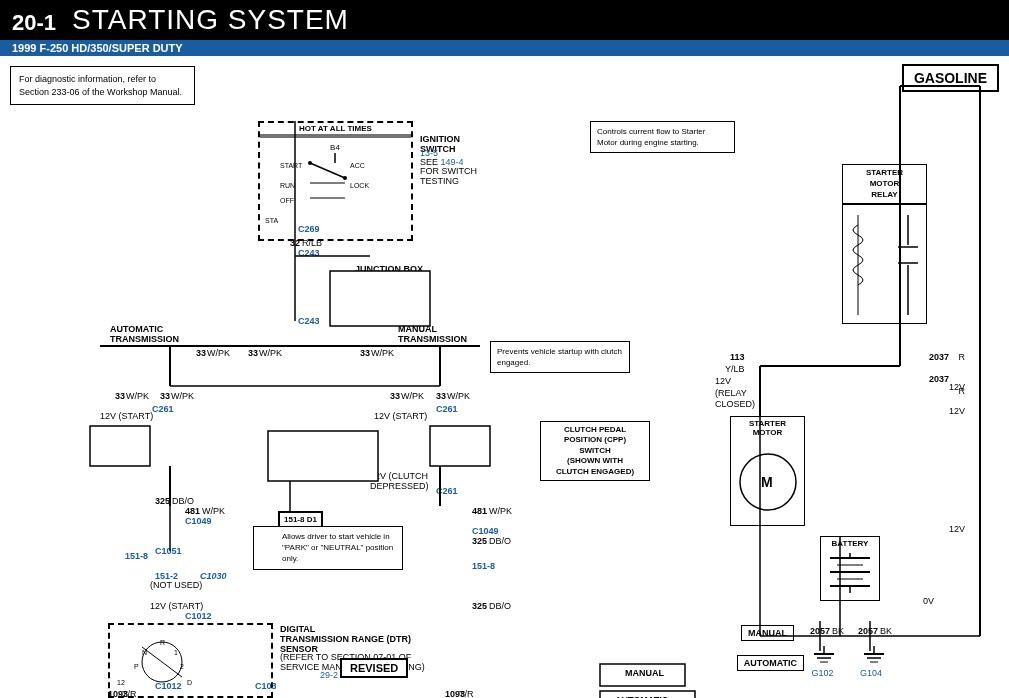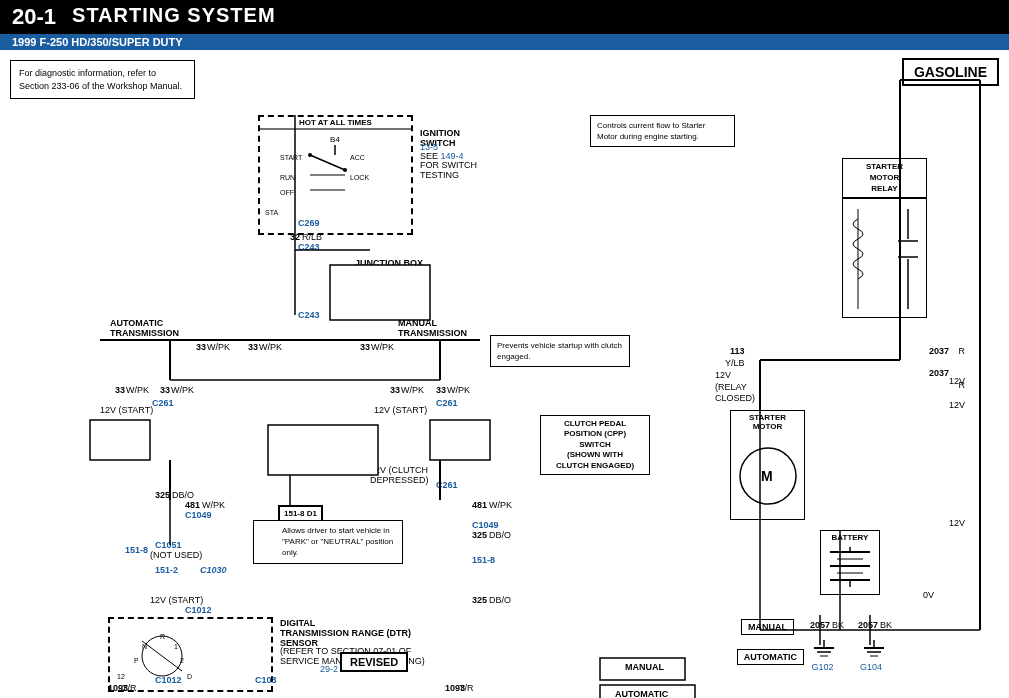--- a/index.html
+++ b/index.html
@@ -12,30 +12,30 @@
       overflow: hidden;
       position: relative;
     }
 
     
     .header {
       background: #000;
       color: #fff;
       padding: 4px 12px;
       display: flex;
-      align-items: flex-start;
+      align-items: flex-end;
       gap: 16px;
     }
     .header-number {
       font-size: 22px;
       font-weight: bold;
     }
     .header-title {
-      font-size: 20px;
-      font-weight: bold;
+      font-size: 28px;
+      font-weight: normal;
       letter-spacing: 1px;
     }
 
     .subheader {
       background: #1a5ca0;
       color: #fff;
       padding: 2px 12px;
       font-size: 11px;
       font-weight: bold;
     }
@@ -173,21 +173,21 @@
 
 <div class="diagram-area">
 
   <div class="info-box">
     <span>For diagnostic information, refer to Section 233-06 of the Workshop Manual.</span>
   </div>
 
   <div class="gasoline-box">GASOLINE</div>
 
   <div class="switch-box">
-    <div style="text-align:center; font-size:8px; font-weight:bold; border-bottom:2px solid #737373; padding:1px;">HOT AT ALL TIMES</div>
+    <div style="text-align:center; font-size:8px; font-weight:bold; border-bottom:4px solid #737373; padding:1px;">HOT AT ALL TIMES</div>
 
     <svg width="155" height="100" style="display:block; margin:0 auto;">
 
       <text x="75" y="12" font-size="8" text-anchor="middle">B4</text>
 
       <text x="20" y="30" font-size="7">START</text>
       <text x="20" y="50" font-size="7">RUN</text>
       <text x="20" y="65" font-size="7">OFF</text>
       <text x="90" y="30" font-size="7">ACC</text>
       <text x="90" y="50" font-size="7">LOCK</text>
@@ -323,21 +323,21 @@
 
   <div class="callout-box park-note">
     <span>Allows driver to start vehicle in "PARK" or "NEUTRAL" position only.</span>
   </div>
 
   <div class="label label-blue label-bold" style="top:495px; left:125px;">151-8</div>
   <div class="label label-blue label-bold" style="top:505px; left:472px;">151-8</div>
 
   <div class="label label-blue label-bold" style="top:490px; left:155px;">C1051</div>
 
-  <div class="label" style="top:500px; left:150px;">(NOT USED)</div>
+  <div class="label" style="top:524px; left:150px;">(NOT USED)</div>
 
   <div class="label label-blue label-bold" style="top:515px; left:155px;">151-2</div>
 
   <div class="label label-blue label-bold" style="top:515px; left:200px;font-style:italic;">C1030</div>
 
   <div class="label label-bold" style="top:545px; left:472px;">325</div>
   <div class="label" style="top:545px; left:489px;">DB/O</div>
 
   <div class="label label-blue label-bold" style="top:555px; left:185px;">C1012</div>
 

